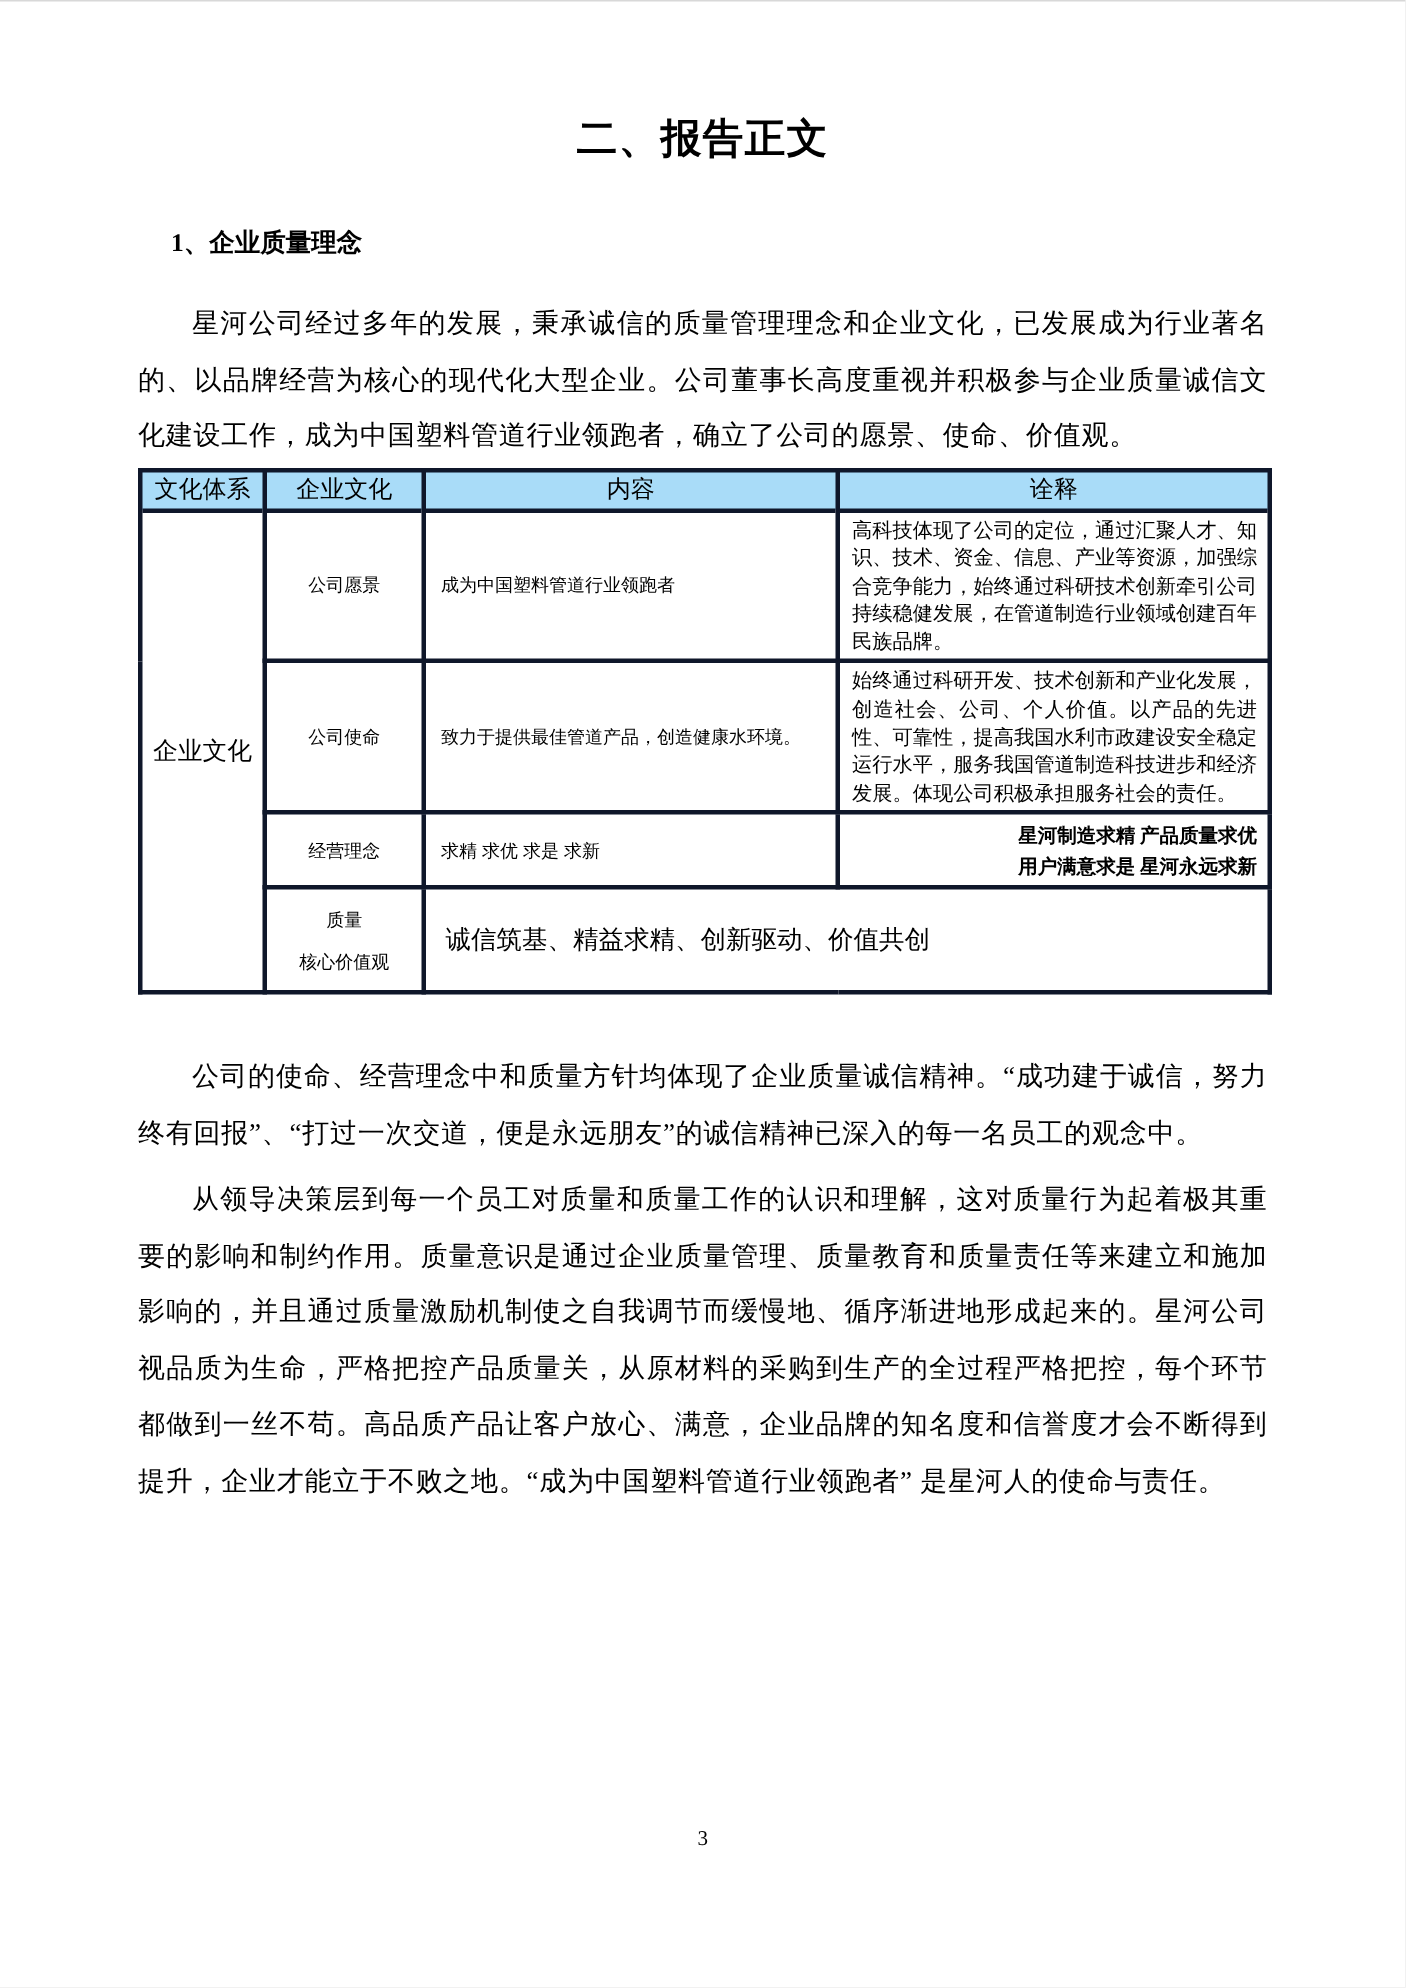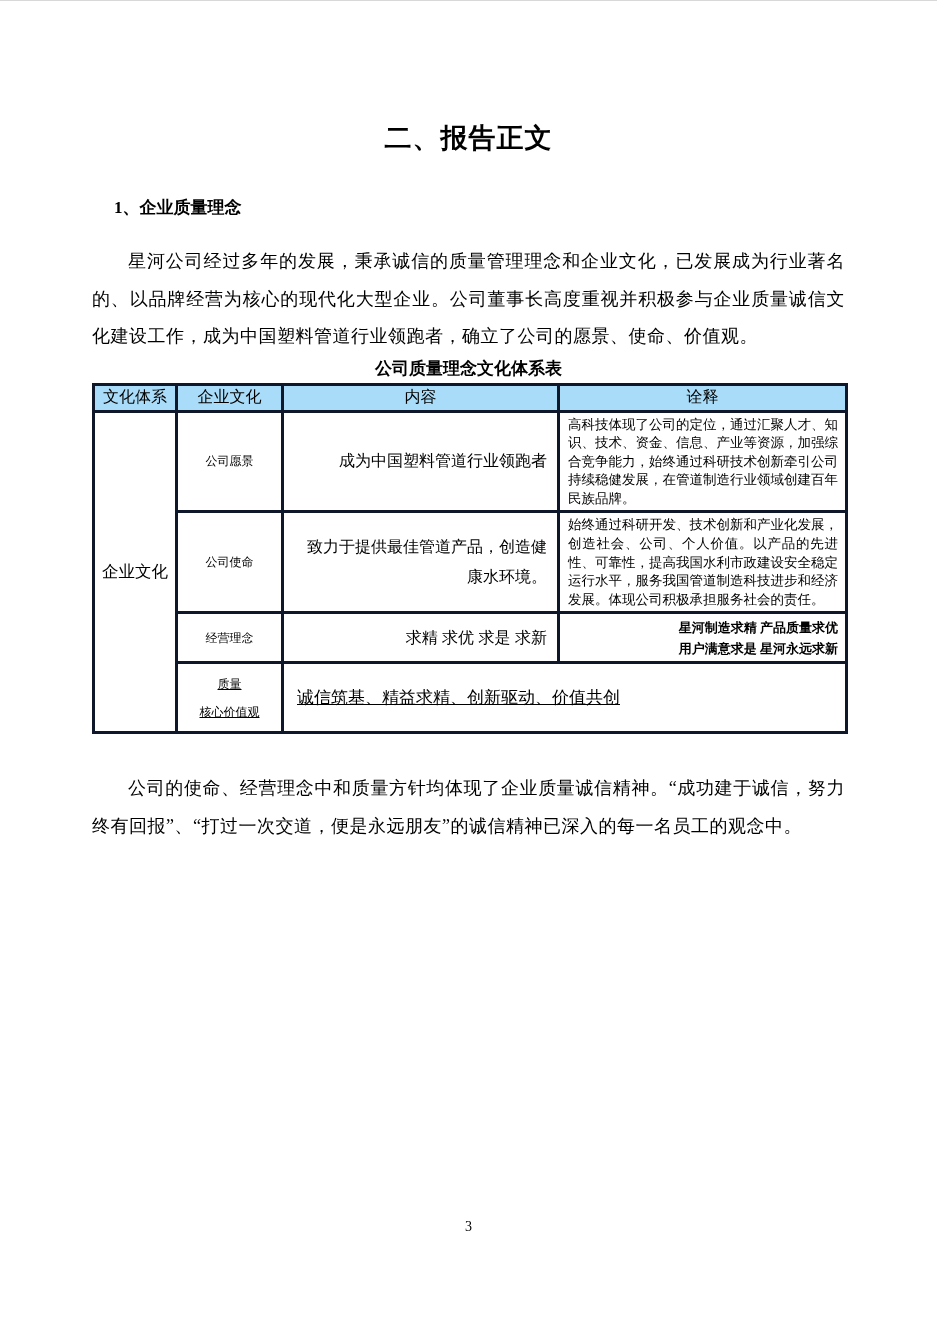--- a/index.html
+++ b/index.html
@@ -9,21 +9,21 @@
     width: 937px;
     height: 1325px;
     margin: 0 auto;
     background: #ffffff;
     font-family: "Liberation Serif", "DejaVu Serif", serif;
     color: #000;
     overflow: hidden;
     border-top: 1px solid #d8d8d8;
   }
   .content {
-    padding: 120px 92px 0 92px;
+    padding: 74px 92px 0 92px;
   }
   .doc-title {
     text-align: center;
     font-family: "Liberation Sans", "DejaVu Sans", sans-serif;
     font-size: 27px;
     font-weight: bold;
     line-height: 34px;
     letter-spacing: 1px;
   }
   .section-heading {
@@ -83,23 +83,23 @@
     font-family: "Liberation Sans", "DejaVu Sans", sans-serif;
     font-size: 16.5px;
   }
   .culture-table td.name {
     text-align: center;
     font-family: "Liberation Sans", "DejaVu Sans", sans-serif;
     font-size: 12px;
     line-height: 28px;
   }
   .culture-table td.content {
-    text-align: right;
-    font-family: "Liberation Sans", "DejaVu Sans", sans-serif;
-    font-size: 16px;
+    text-align: left;
+    font-family: "Liberation Sans", "DejaVu Sans", sans-serif;
+    font-size: 12px;
     line-height: 30px;
     padding: 0 10px;
     margin-top: 28px;
   }
   .culture-table td.interp {
     font-size: 13.5px;
     line-height: 18.6px;
     text-align: justify;
     vertical-align: top;
     padding: 3px 7px 2px 8px;
@@ -114,21 +114,21 @@
   }
   .culture-table td.values {
     font-family: "Liberation Sans", "DejaVu Sans", sans-serif;
     font-size: 17px;
     text-align: left;
     padding-left: 13px;
   }
   .row-vision  { height: 92px; }
   .row-mission { height: 90px; }
   .row-concept { height: 47px; }
-  .row-core    { height: 70px; text-decoration: underline; }
+  .row-core    { height: 70px; }
   .page-number {
     position: absolute;
     top: 1218px;
     left: 0;
     width: 100%;
     text-align: center;
     font-size: 14px;
   }
 </style>
 </head>
@@ -136,21 +136,20 @@
 
 <div class="page">
   <div class="content">
 
     <div class="doc-title">二、报告正文</div>
 
     <div class="section-heading">1、企业质量理念</div>
 
     <p class="para p1">星河公司经过多年的发展，秉承诚信的质量管理理念和企业文化，已发展成为行业著名的、以品牌经营为核心的现代化大型企业。公司董事长高度重视并积极参与企业质量诚信文化建设工作，成为中国塑料管道行业领跑者，确立了公司的愿景、使命、价值观。</p>
 
-    <div class="table-title">公司质量理念文化体系表</div>
 
     <table class="culture-table">
       <colgroup>
         <col class="c1">
           <col class="c2">
           <col class="c3">
           <col class="c4">
       </colgroup>
       <thead>
         <tr>
@@ -185,17 +184,18 @@
             <div>质量</div>
             <div>核心价值观</div>
           </td>
           <td class="values" colspan="2">诚信筑基、精益求精、创新驱动、价值共创</td>
         </tr>
       </tbody>
     </table>
 
     <p class="para p2">公司的使命、经营理念中和质量方针均体现了企业质量诚信精神。“成功建于诚信，努力终有回报”、“打过一次交道，便是永远朋友”的诚信精神已深入的每一名员工的观念中。</p>
 
+    <p class="para p3">从领导决策层到每一个员工对质量和质量工作的认识和理解，这对质量行为起着极其重要的影响和制约作用。质量意识是通过企业质量管理、质量教育和质量责任等来建立和施加影响的，并且通过质量激励机制使之自我调节而缓慢地、循序渐进地形成起来的。星河公司视品质为生命，严格把控产品质量关，从原材料的采购到生产的全过程严格把控，每个环节都做到一丝不苟。高品质产品让客户放心、满意，企业品牌的知名度和信誉度才会不断得到提升，企业才能立于不败之地。“成为中国塑料管道行业领跑者” 是星河人的使命与责任。</p>
 
   </div>
 
   <div class="page-number">3</div>
 </div>
 
 </body></html>

